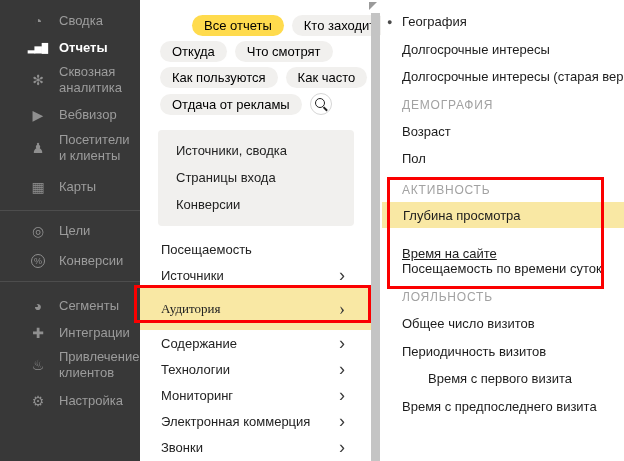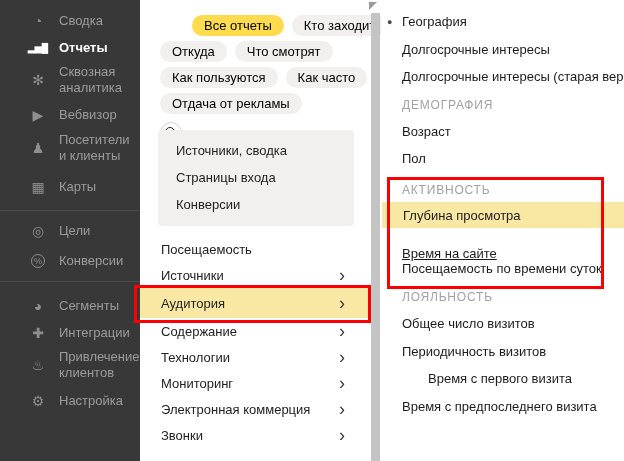--- a/index.html
+++ b/index.html
@@ -30,21 +30,21 @@
         transform:rotate(45deg);right:-4px;bottom:-2px;}
 
   .quick-box{position:absolute;left:158px;top:130px;width:196px;height:96px;background:#f1f0ee;
         border-radius:4px;padding-top:7px;box-sizing:border-box;}
   .quick-item{height:27px;display:flex;align-items:center;padding:0 18px;cursor:pointer;}
 
   .menu{position:absolute;left:140px;top:236px;width:231px;}
   .menu-item{height:26px;display:flex;align-items:center;justify-content:space-between;
         padding:0 26px 0 21px;cursor:pointer;}
   .menu-item .chev{font-size:18px;line-height:1;color:#3a3a3a;font-weight:normal;}
-  .menu-item.hl{height:30px;background:#f9e8a4;}
+  .menu-item.hl{height:42px;background:#f9e8a4;font-family:Liberation Serif, serif;}
 
   
   .vscroll{position:absolute;left:371px;top:13px;width:9px;height:448px;background:#c4c4c4;cursor:pointer;}
   .vscroll-grip{position:absolute;left:369px;top:2px;width:0;height:0;
         border-top:8px solid #9a9a9a;border-right:8px solid transparent;}
 
   
   .rpanel{position:absolute;left:381px;top:0;width:243px;height:461px;background:#fff;}
   .r-item{position:absolute;left:0;width:243px;height:27px;display:flex;align-items:center;
         padding-left:21px;box-sizing:border-box;white-space:nowrap;cursor:pointer;color:#1c1c1c;}
@@ -120,21 +120,21 @@
     <span class="pill">Кто заходит</span>
   </div>
   <div class="pill-row" style="top:41px;">
     <span class="pill">Откуда</span>
     <span class="pill">Что смотрят</span>
   </div>
   <div class="pill-row" style="top:67px;">
     <span class="pill">Как пользуются</span>
     <span class="pill">Как часто</span>
   </div>
-  <div class="pill-row" style="top:93px;align-items:flex-start;flex-direction:column;">
+  <div class="pill-row" style="top:93px;align-items:center;">
     <span class="pill">Отдача от рекламы</span>
     <span class="pill-search">
       <span class="mag"></span>
     </span>
   </div>
 
   <div class="quick-box">
     <div class="quick-item">Источники, сводка</div>
     <div class="quick-item">Страницы входа</div>
     <div class="quick-item">Конверсии</div>

